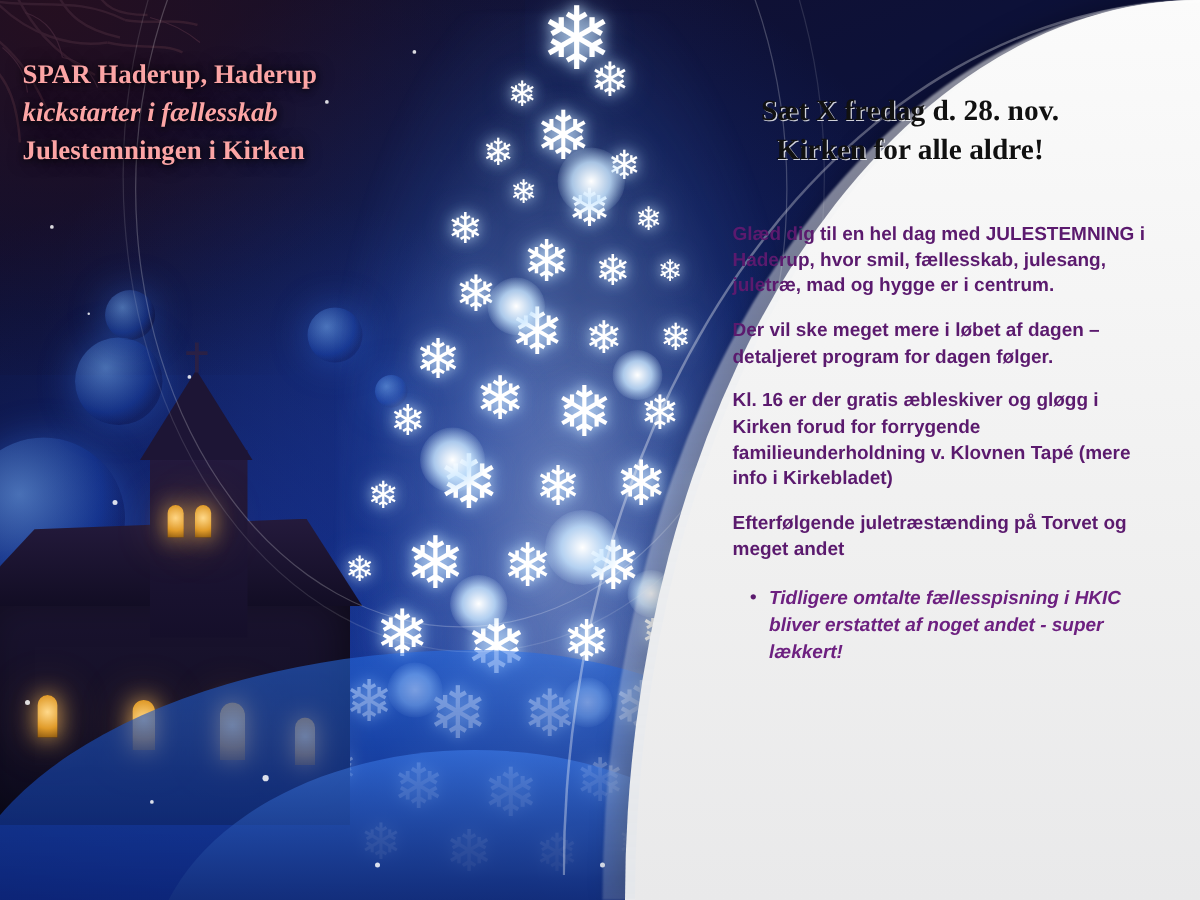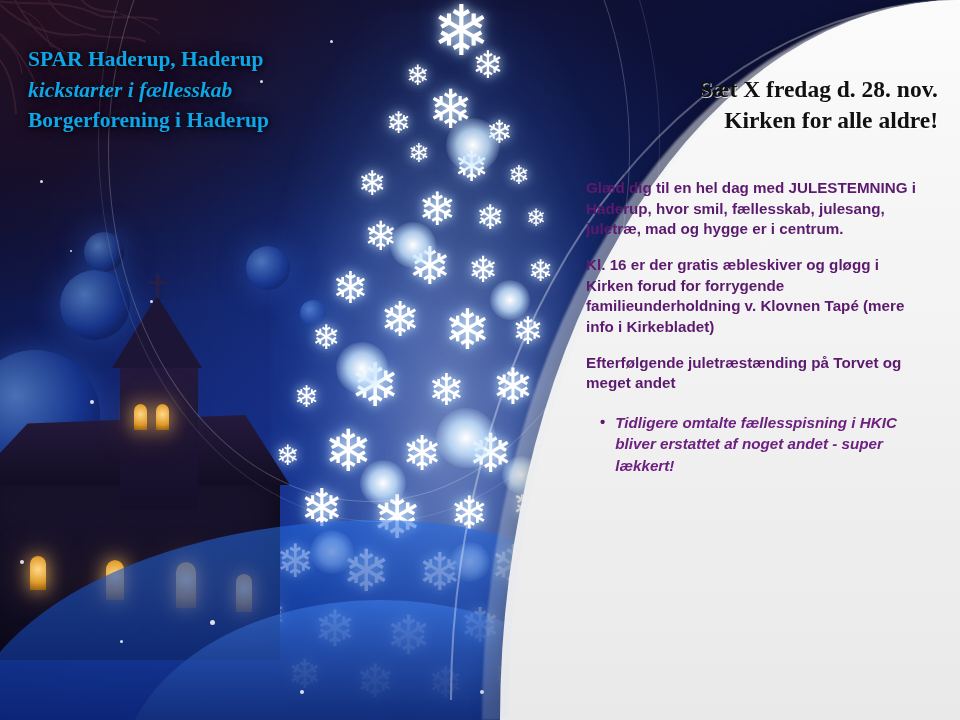--- a/index.html
+++ b/index.html
@@ -196,23 +196,23 @@
     width: 510px; height: 700px;
     border-radius: 100% 0 0 0 / 100% 0 0 0;
     border-left: 2px solid rgba(255,255,255,0.35);
     border-top: 2px solid rgba(255,255,255,0.30);
     box-sizing: border-box;
   }
 
   
   .left-head {
     position: absolute;
-    left: 28px; top: 44px;
+    left: 18px; top: 44px;
     width: 330px;
-    color: #0ea5e9;
+    color: #fca5a5;
     font-family: "Liberation Serif", serif;
     font-weight: bold;
     font-size: 21.5px;
     line-height: 1.42;
     text-shadow: 0 1px 5px rgba(0,0,0,0.85), 0 0 14px rgba(0,0,0,0.6);
   }
   .left-head .ital {
     font-style: italic;
     font-weight: bold;
   }
@@ -220,21 +220,21 @@
   
   .panel-content {
     position: absolute;
     right: 0; top: 0;
     width: 452px; height: 720px;
   }
   .headline {
     position: absolute;
     left: 10px; top: 74px;
     width: 420px;
-    text-align: right;
+    text-align: center;
     font-family: "Liberation Serif", serif;
     font-weight: bold;
     font-size: 23.5px;
     line-height: 1.30;
     color: #111;
     text-shadow: 1px 1px 0 rgba(255,255,255,0.8);
   }
   .body-blocks {
     position: absolute;
     left: 78px; top: 178px;
@@ -428,38 +428,39 @@
   <div class="snowdot" style="left:480px; top:690px; width:4px; height:4px;"></div>
   <div class="snowdot" style="left:560px; top:660px; width:3px; height:3px;"></div>
   <div class="snowdot" style="left:70px;  top:250px; width:2px; height:2px;"></div>
 
   <div class="arc"></div>
   <div class="arc2"></div>
 
   <div class="left-head">
     <div>SPAR Haderup, Haderup</div>
     <div class="ital">kickstarter i fællesskab</div>
-    <div>Borgerforening i Haderup</div>
+    <div>Julestemningen i Kirken</div>
   </div>
 
   <div class="panel">
     <div class="panel-edge"></div>
     <div class="panel-inner"></div>
     <div class="panel-hairline"></div>
   </div>
 
   <div class="panel-content">
 
     <div class="headline">
       <div>Sæt X fredag d. 28. nov.</div>
       <div>Kirken for alle aldre!</div>
     </div>
 
     <div class="body-blocks">
       <p>Glæd dig til en hel dag med JULESTEMNING i Haderup, hvor smil, fællesskab, julesang, juletræ, mad og hygge er i centrum.</p>
+      <p>Der vil ske meget mere i løbet af dagen – detaljeret program for dagen følger.</p>
       <p>Kl. 16 er der gratis æbleskiver og gløgg i Kirken forud for forrygende familieunderholdning v. Klovnen Tapé (mere info i Kirkebladet)</p>
       <p>Efterfølgende juletræstænding på Torvet og meget andet</p>
 
       <div class="bullet-wrap">
         <span class="bullet-dot">•</span>
         <span class="bullet-text">Tidligere omtalte fællesspisning i HKIC bliver erstattet af noget andet - super lækkert!</span>
       </div>
     </div>
 
   </div>

